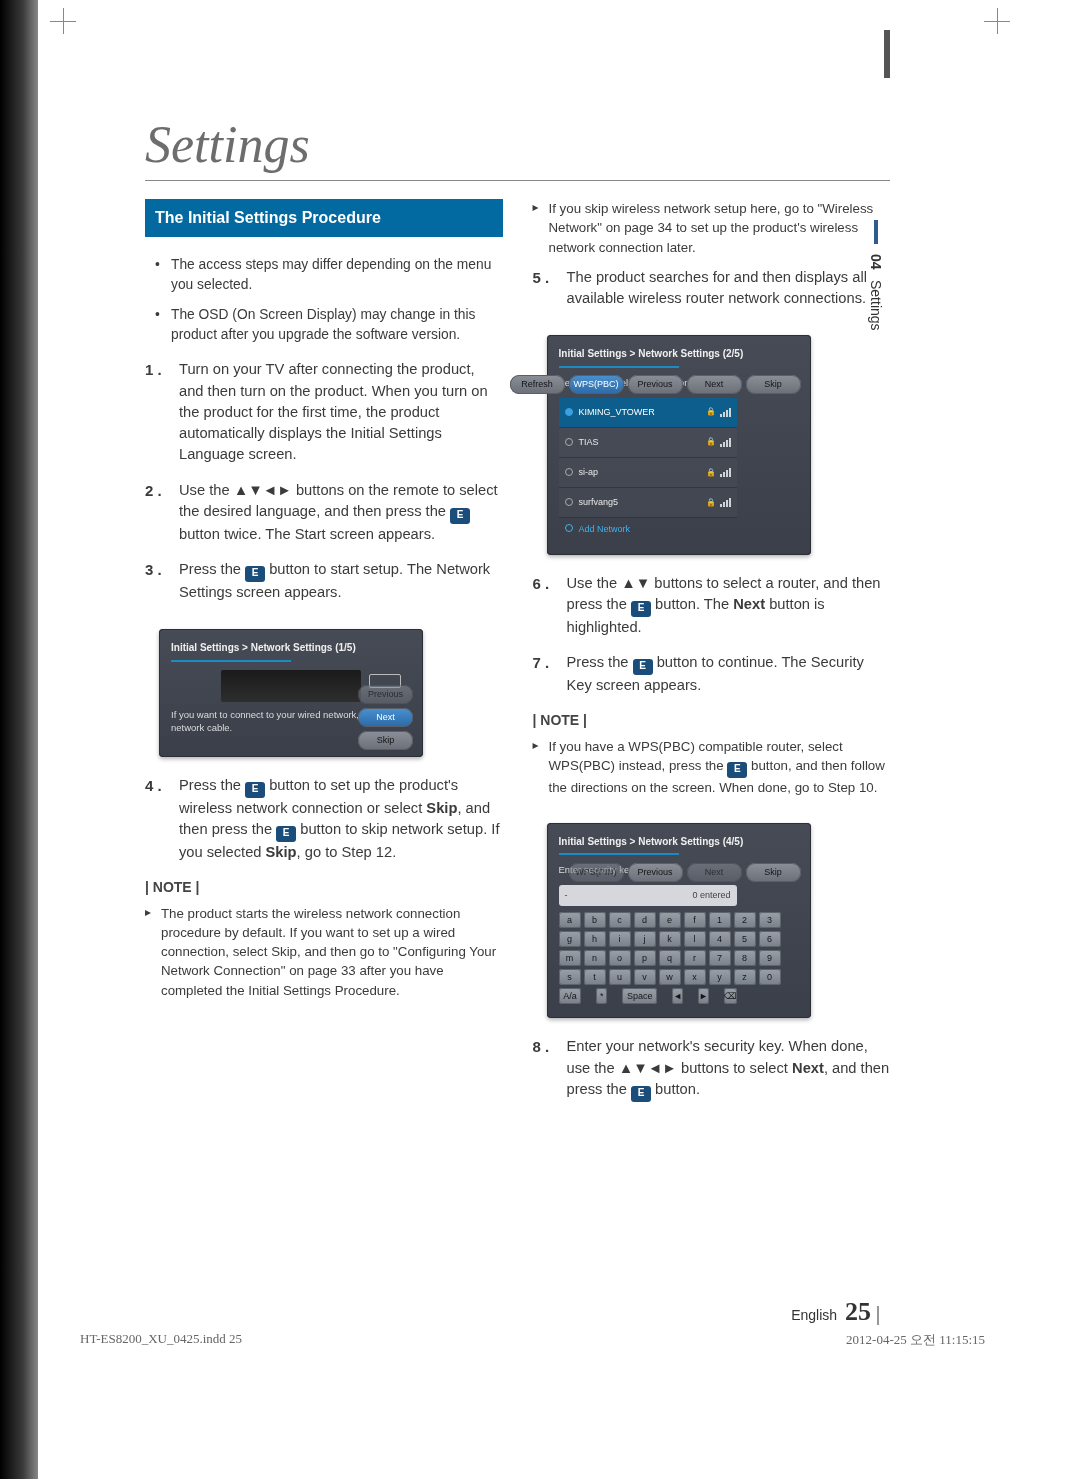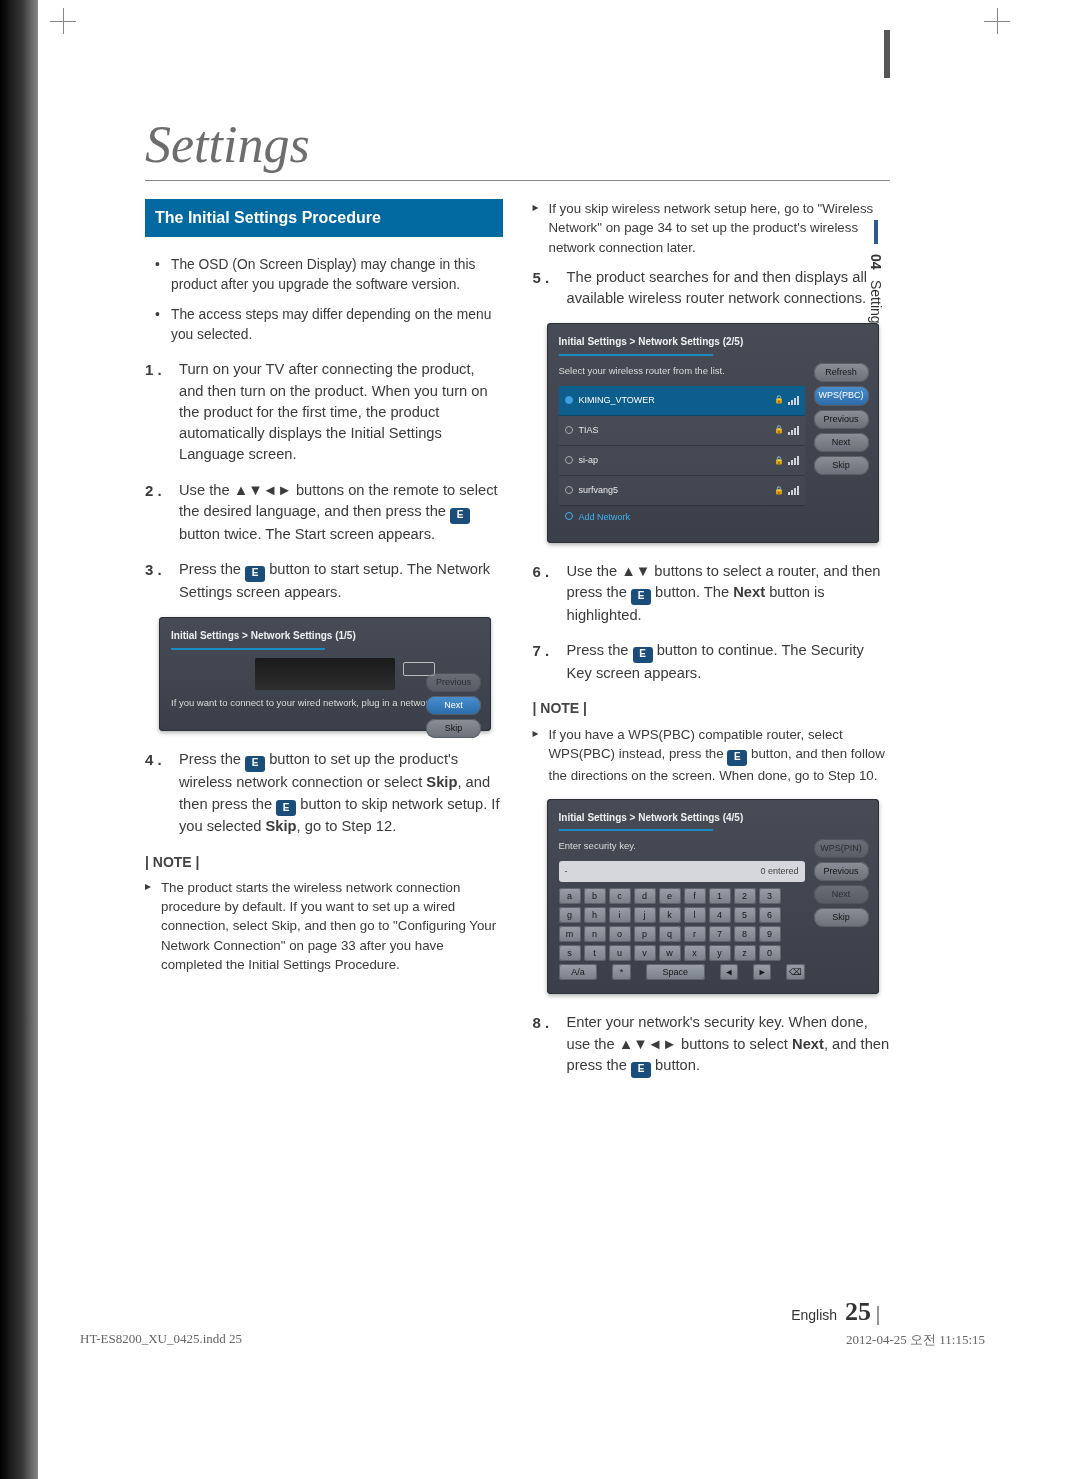--- a/index.html
+++ b/index.html
@@ -82,35 +82,35 @@
     vertical-align: -2px;
     padding-bottom:1px;
   }
   .note-label { font-weight: bold; font-size: 14px; color: #444; margin: 6px 0 6px 0; }
   .note-item { font-size: 13.3px; padding-left: 16px; position: relative; margin-bottom: 10px; }
   .note-item::before { content: "▸"; position: absolute; left: 0; top: 0; font-size: 12px; }
   b { font-weight: bold; }
 
   
   .osd {
-    margin: 14px 0 18px 14px;
+    margin: 26px 0 18px 14px;
     background: linear-gradient(#464b55, #3a3f49);
     border-radius: 4px;
     padding: 12px 12px 14px 12px;
-    width: 332px;
+    width: 264px;
     font-size: 10px;
     color: #e8e8e8;
     box-shadow: inset 0 0 0 1px #2c2f36, 0 2px 4px rgba(0,0,0,.3);
     position: relative;
   }
   .osd .crumb { font-size: 10px; font-weight: bold; margin-bottom: 4px; color:#f0f0f0;}
   .osd .divider { height: 2px; background: #1b8cc3; width: 50%; margin-bottom: 8px; }
   .osd .msg { font-size: 9.5px; margin-bottom: 8px; color:#dcdcdc;}
   .osd .btns { position: absolute; right: 10px; top: 56px; display: flex; flex-direction: column; gap: 4px; }
-  .osd .btns2 { position: absolute; right: 10px; top: 40px; display: flex; flex-direction: column; gap: 4px; }
+  .osd .btns2 { position: absolute; right: 10px; top: 40px; display: flex; gap: 4px; }
   .osd .btn {
     width: 55px;
     font-size: 9px;
     text-align: center;
     padding: 3px 0;
     border-radius: 9px;
     background: linear-gradient(#8a8f98,#6a6f78);
     color: #141414;
     box-shadow: inset 0 0 0 1px #5a5e66;
   }
@@ -210,22 +210,22 @@
   <div class="content">
     <div class="title">Settings</div>
     <hr class="title-rule">
 
     <div class="cols">
 
       <div class="col">
         <div class="section-bar">The Initial Settings Procedure</div>
 
         <ul class="bullets">
+          <li>The access steps may differ depending on the menu you selected.</li>
           <li>The OSD (On Screen Display) may change in this product after you upgrade the software version.</li>
-          <li>The access steps may differ depending on the menu you selected.</li>
         </ul>
 
         <ol class="steps">
           <li><span>Turn on your TV after connecting the product, and then turn on the product. When you turn on the product for the first time, the product automatically displays the Initial Settings Language screen.</span></li>
           <li>
             <span>Use the ▲▼◄► buttons on the remote to select the desired language, and then press the </span><span class="enter-icon">E</span><span> button twice. The Start screen appears.</span>
           </li>
           <li>
             <span>Press the </span><span class="enter-icon">E</span><span> button to start setup. The Network Settings screen appears.</span>
           </li>

